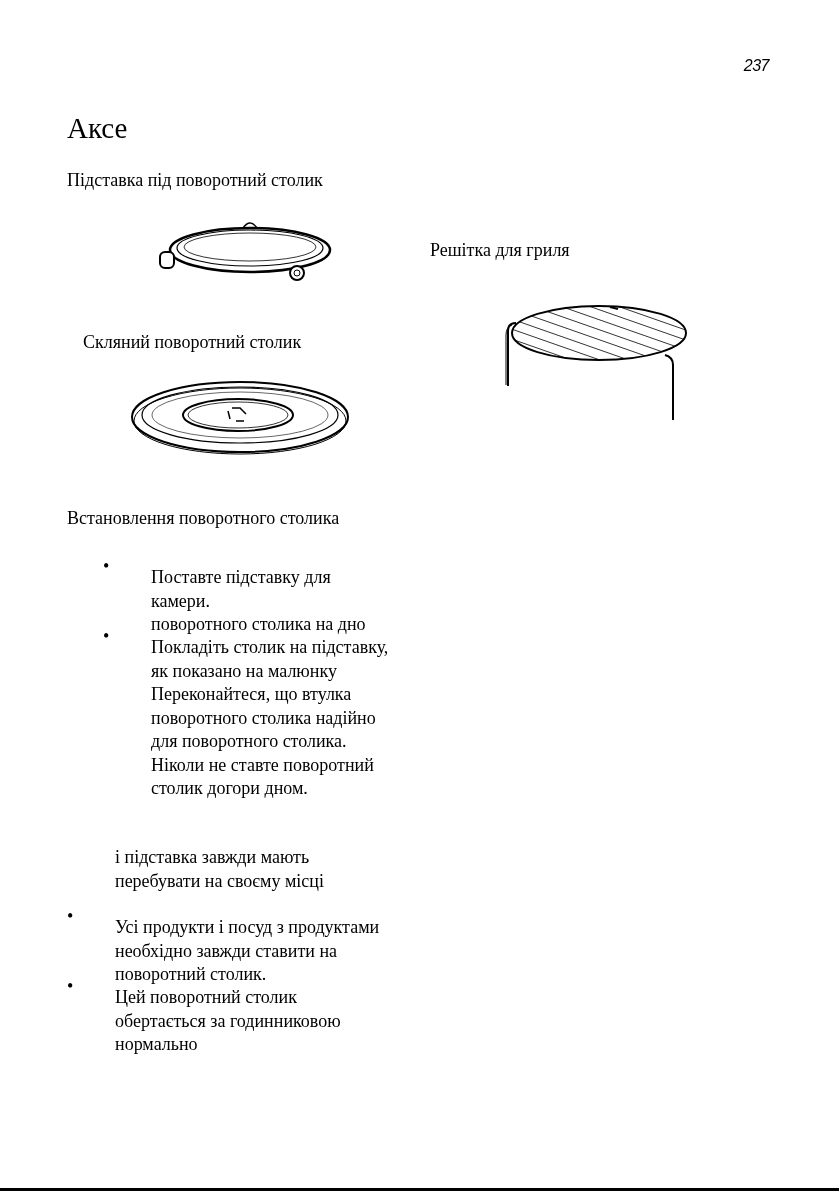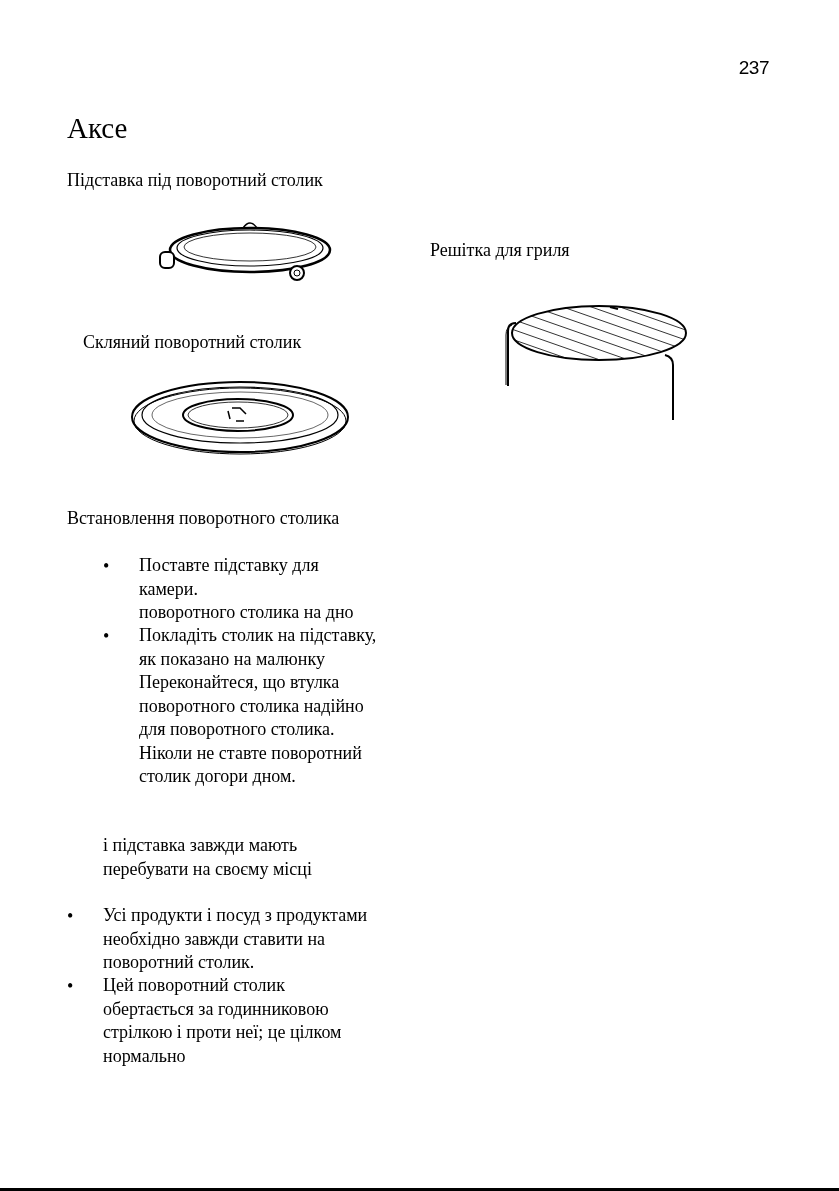--- a/index.html
+++ b/index.html
@@ -1,23 +1,23 @@
 <!DOCTYPE html>
 <html><head>
   <meta charset="utf-8">
   <style>
     html, body { margin: 0; padding: 0; background: #ffffff; }
     body { width: 839px; height: 1191px; position: relative; overflow: hidden; color: #000; }
     .serif { font-family: "Liberation Serif", "DejaVu Serif", serif; }
     .sans { font-family: "Liberation Sans", "DejaVu Sans", sans-serif; }
     .abs { position: absolute; }
-    .page-num { right: 70px; top: 57px; font-size: 19px; letter-spacing: -0.5px; }
+    .page-num { right: 70px; top: 57px; font-size: 16px; letter-spacing: -0.5px; font-style: italic; }
     .title { left: 67px; top: 112px; font-size: 29px; }
     .label { font-size: 18px; white-space: nowrap; }
-    .list { font-size: 18px; line-height: 23.5px; margin: 0; padding: 0; list-style: none; }
+    .list { font-size: 18px; line-height: 23.5px; margin: 12px; padding: 0; list-style: none; }
     .list li { position: relative; }
     .bullet { position: absolute; font-size: 18px; }
     .bottom-line { left: 0; right: 0; bottom: 0; height: 3px; background: #000; }
     svg { position: absolute; overflow: visible; }
   </style>
 </head>
 <body>
 
 <div class="abs sans page-num">237</div>
 
@@ -113,17 +113,16 @@
   <li>необхідно завжди ставити на</li>
   <li>поворотний столик.</li>
 </ul>
 
 <div class="abs serif" style="left:67px; top:976px;">
     <span class="bullet">•</span>
   </div>
 <ul class="abs serif list" style="left:103px; top:974px;">
   <li>Цей поворотний столик</li>
   <li>обертається за годинниковою</li>
-  <li>стрілкою і проти неї; це цілком</li>
   <li>нормально</li>
 </ul>
 
 <div class="abs bottom-line"></div>
 
 </body></html>

